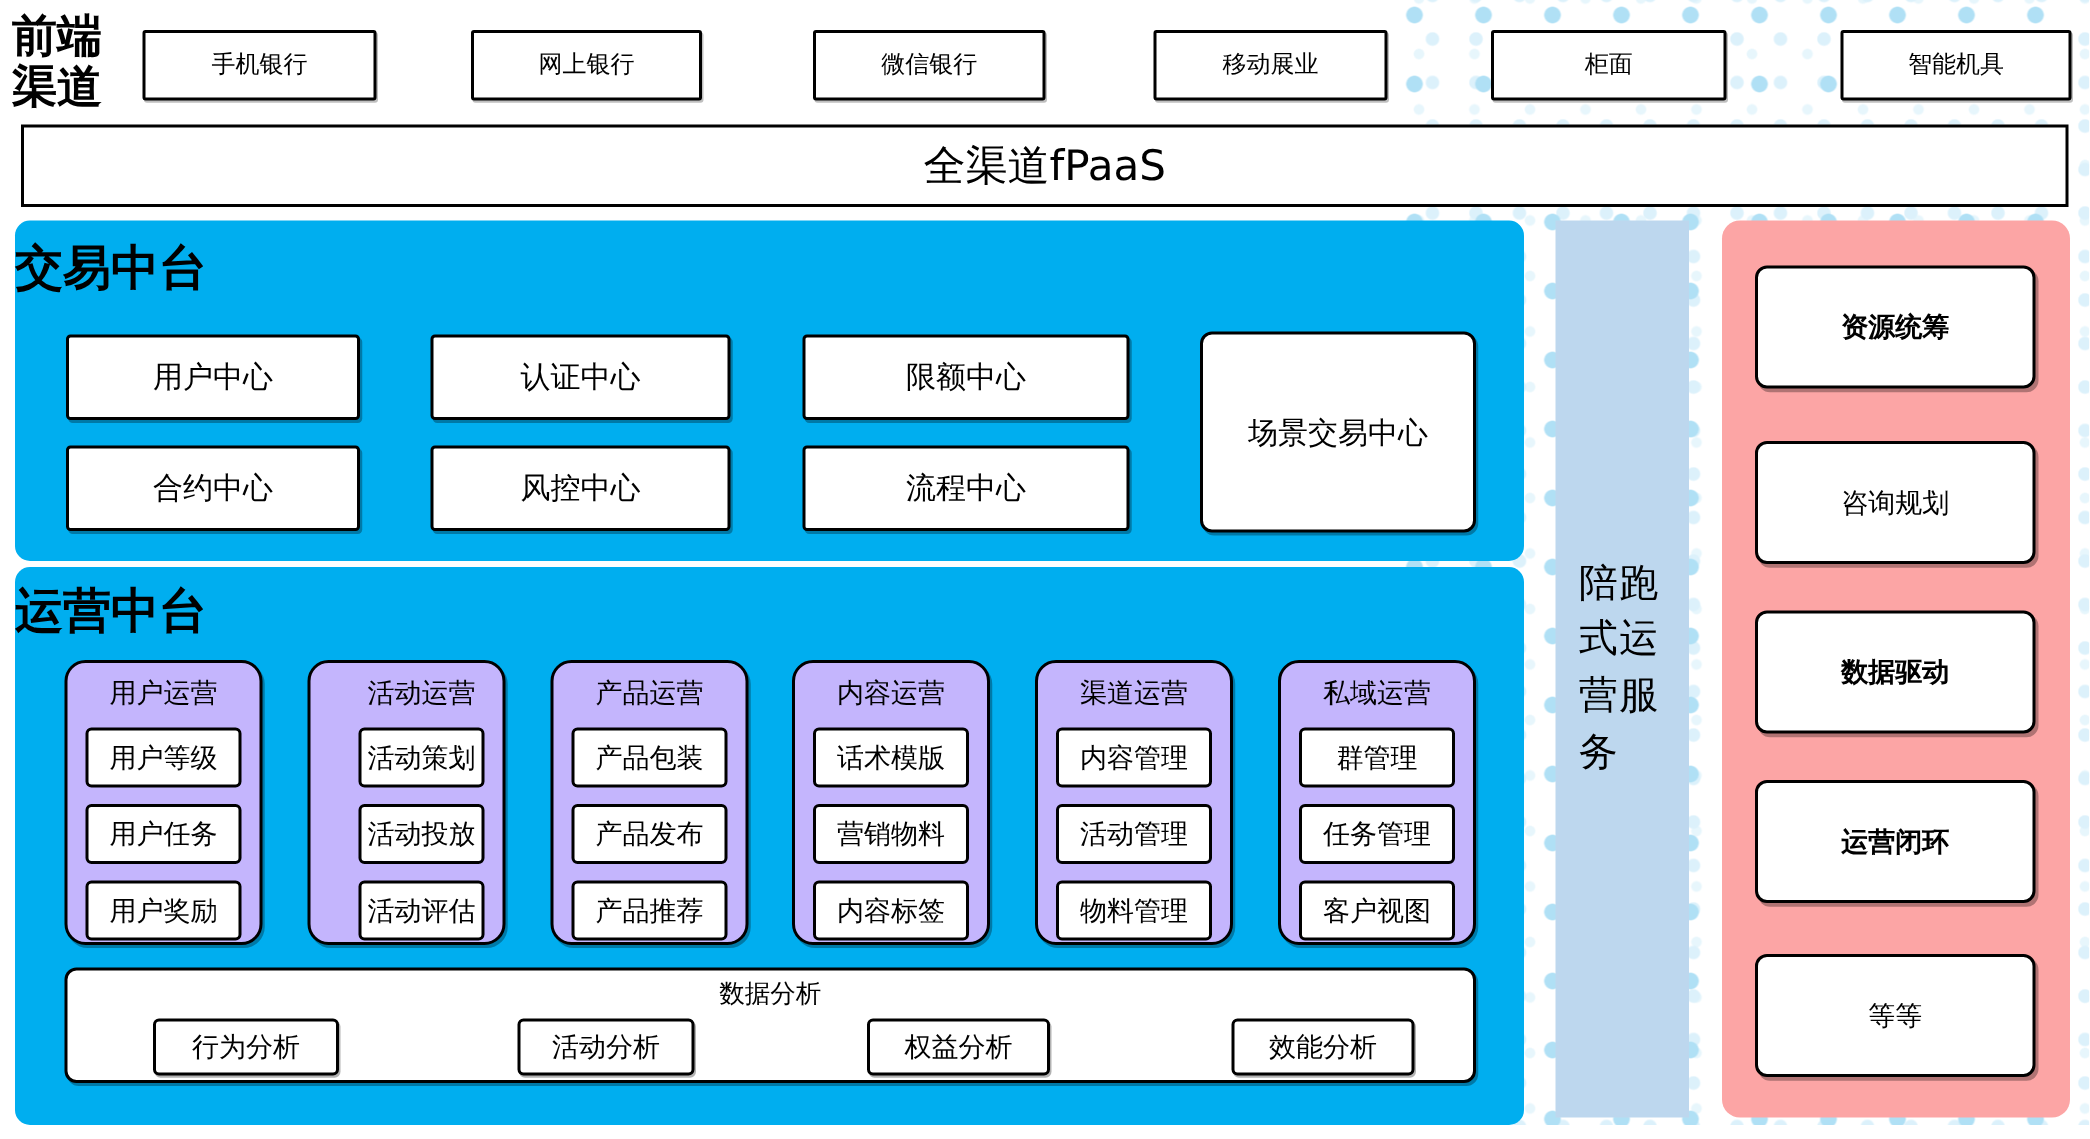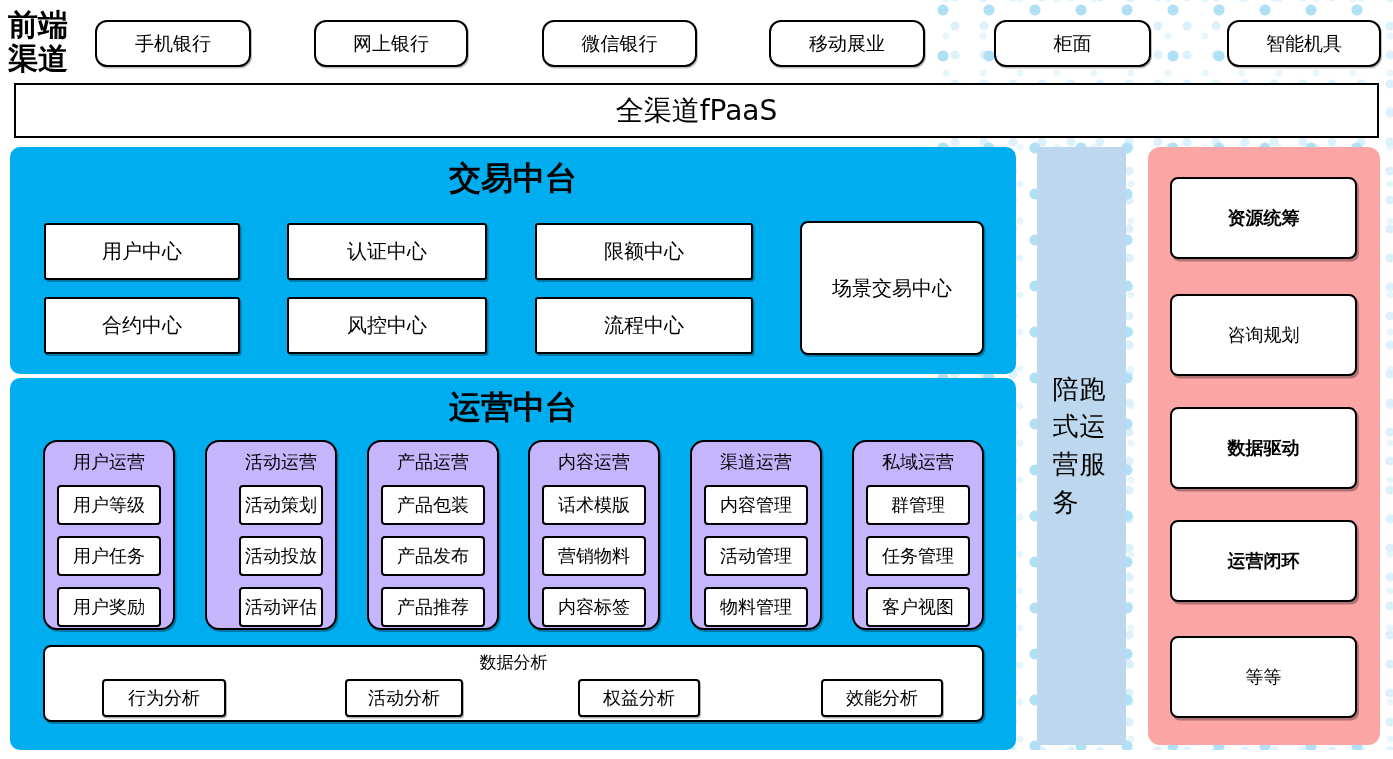--- a/index.html
+++ b/index.html
@@ -26,44 +26,44 @@
   .layer{ position:absolute; z-index:1; }
 
   
   .front-label{
     left:8px; top:8px; width:70px;
     font-family:"DejaVu Serif","Liberation Serif",serif;
     font-weight:bold; font-size:30px; line-height:1.13; color:#000;
   }
   .channel-box{
     top:20px; height:47px;
-    background:#fff; border:2px solid #000; border-radius:12px;
-    display:flex; align-items:center; justify-content:center;
-    font-size:19px; color:#000;
+    background:#fff; border:2px solid #000; border-radius:2px;
+    display:flex; align-items:center; justify-content:center;
+    font-size:16px; color:#000;
     box-shadow:1px 1.5px 0 rgba(0,0,0,.25);
   }
   .c0{left:95px;  width:156px;}
   .c1{left:314px; width:154px;}
   .c2{left:542px; width:155px;font-family:Liberation Serif, serif;}
   .c3{left:769px; width:156px;}
   .c4{left:994px; width:157px;}
   .c5{left:1227px;width:154px;}
 
   
   .fpaas-bar{
     left:14px; top:83px; width:1365px; height:55px;
     background:#fff; border:2px solid #000;
     display:flex; align-items:center; justify-content:center;
     font-size:28px; color:#000;
   }
 
   
   .blue-panel{ background:#00AEEF; border-radius:10px; }
   .panel-title{
-    text-align:center;
+    text-align:left;
     font-family:"DejaVu Serif","Liberation Serif",serif;
     font-weight:bold; font-size:32px; color:#000;
   }
 
   .trade-panel{ left:10px; top:147px; width:1006px; height:227px; }
   .trade-panel .panel-title{ padding-top:10px; }
   .white-box{
     position:absolute; background:#fff; border:2px solid #000; border-radius:3px;
     display:flex; align-items:center; justify-content:center;
     font-size:20px; color:#000;

